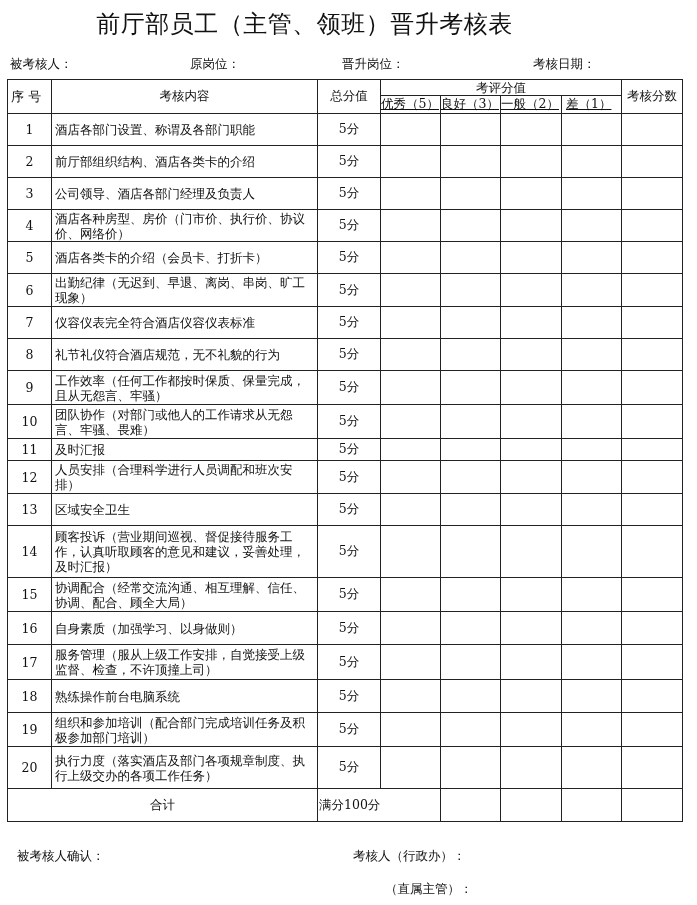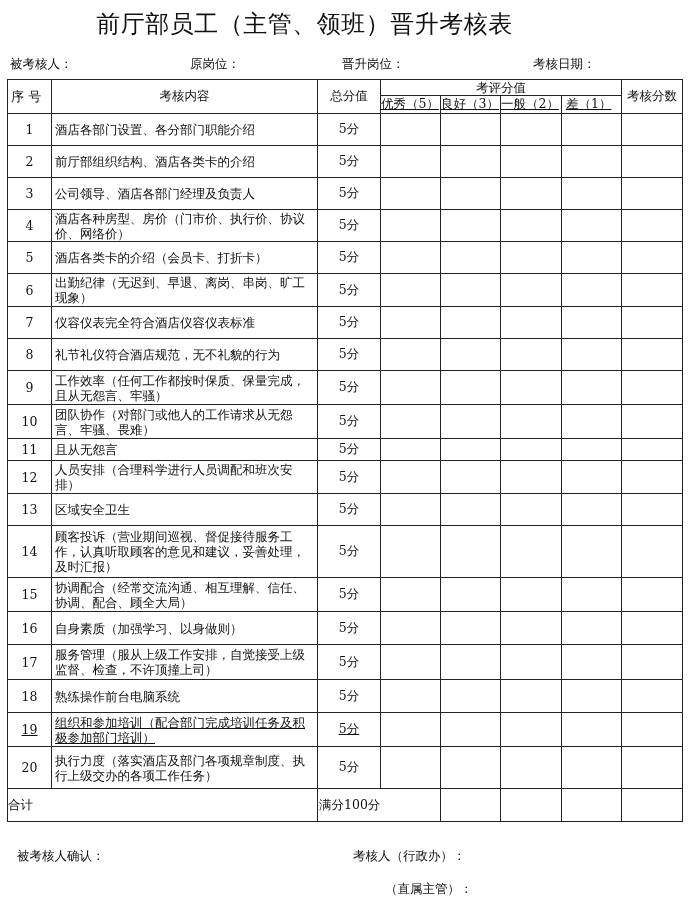--- a/index.html
+++ b/index.html
@@ -53,21 +53,21 @@
   <tr class="hdr2">
     <td>优秀（5）</td>
     <td>良好（3）</td>
     <td>一般（2）</td>
     <td style="padding-left:4px">差（1）</td>
   </tr>
   </tbody>
     <tbody id="rows">
       <tr style="height: 32px;">
         <td class="c-seq">1</td>
-        <td class="c-content">酒店各部门设置、各分部门职能介绍</td>
+        <td class="c-content">酒店各部门设置、称谓及各部门职能</td>
         <td class="c-total">5分</td>
         <td></td>
         <td></td>
         <td></td>
         <td></td>
         <td class="c-score"></td>
       </tr>
       <tr style="height: 32px;">
         <td class="c-seq">2</td>
         <td class="c-content">前厅部组织结构、酒店各类卡的介绍</td>
@@ -153,21 +153,21 @@
         <td class="c-content">团队协作（对部门或他人的工作请求从无怨言、牢骚、畏难）</td>
         <td class="c-total">5分</td>
         <td></td>
         <td></td>
         <td></td>
         <td></td>
         <td class="c-score"></td>
       </tr>
       <tr style="height: 22px;">
         <td class="c-seq">11</td>
-        <td class="c-content">且从无怨言</td>
+        <td class="c-content">及时汇报</td>
         <td class="c-total">5分</td>
         <td></td>
         <td></td>
         <td></td>
         <td></td>
         <td class="c-score"></td>
       </tr>
       <tr style="height: 33px;">
         <td class="c-seq">12</td>
         <td class="c-content">人员安排（合理科学进行人员调配和班次安排）</td>
@@ -231,21 +231,21 @@
       <tr style="height: 33px;">
         <td class="c-seq">18</td>
         <td class="c-content">熟练操作前台电脑系统</td>
         <td class="c-total">5分</td>
         <td></td>
         <td></td>
         <td></td>
         <td></td>
         <td class="c-score"></td>
       </tr>
-      <tr style="height: 34px; text-decoration: underline;">
+      <tr style="height: 34px;">
         <td class="c-seq">19</td>
         <td class="c-content">组织和参加培训（配合部门完成培训任务及积极参加部门培训）</td>
         <td class="c-total">5分</td>
         <td></td>
         <td></td>
         <td></td>
         <td></td>
         <td class="c-score"></td>
       </tr>
       <tr style="height: 42px;">
@@ -254,21 +254,21 @@
         <td class="c-total">5分</td>
         <td></td>
         <td></td>
         <td></td>
         <td></td>
         <td class="c-score"></td>
       </tr>
     </tbody>
   <tbody>
       <tr style="height:33px">
-    <td colspan="2" style="">合计</td>
+    <td colspan="2" style="text-align:center">合计</td>
     <td class="nob-r" style="text-align:left;padding-left:1px;white-space:nowrap;overflow:visible;">满分100分</td>
     <td class="nob-l"></td>
     <td></td>
     <td></td>
     <td></td>
     <td></td>
   </tr>
 </tbody>
   </table>
 

